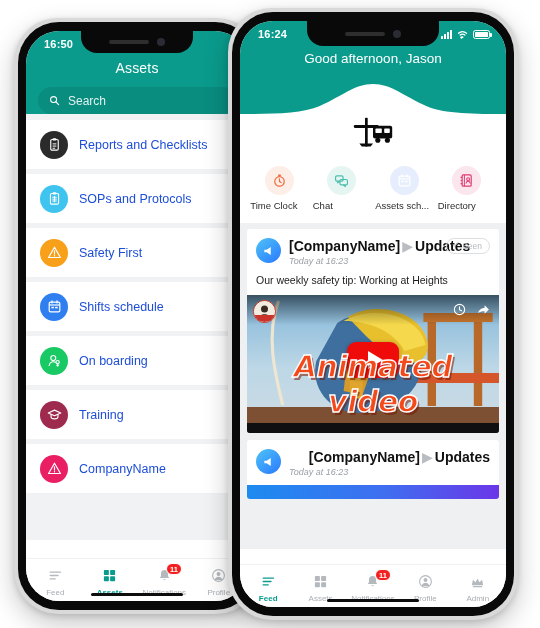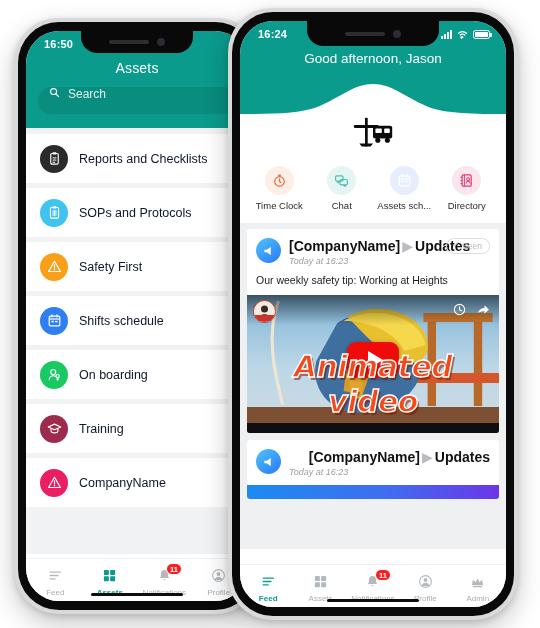--- a/index.html
+++ b/index.html
@@ -68,67 +68,67 @@
     width: 17px; height: 9px; border: 1.2px solid #fff; border-radius: 2.5px;
     position: relative; background: #fff; background-clip: content-box; padding: 1px;
   }
   .batt::after {
     content:""; position:absolute; right:-3px; top:2.5px;
     width:1.6px; height:4px; background:#fff; border-radius:0 1px 1px 0;
   }
 
   
   .teal-header { background: #0a9b8c; }
-  #left-header { padding-bottom: 14px; }
+  #left-header { }
   .screen-title {
     text-align: center; color: #fff; font-size: 14px;
     padding: 10px 0 11px 0; letter-spacing: .2px;
   }
   .searchbar {
     margin: 0 12px; height: 27px; border-radius: 14px;
     background: rgba(0,0,0,.09);
-    display: flex; gap: 8px; padding: 0 11px;
+    display: flex; align-items: center; gap: 8px; padding: 0 11px;
   }
   .search-ico { width: 11px; height: 11px; flex: 0 0 auto; }
   .search-ph { color: rgba(255,255,255,.88); font-size: 12px; }
 
   .assets-list {
     background: #f1f2f3; padding: 6px 0 0 0;
     height: calc(100% - 96px - 48px); overflow: hidden;
   }
   .asset-row {
     background: #fff; margin: 0 0 5px 0; height: 49px;
     display: flex; align-items: center; gap: 11px; padding: 0 14px;
   }
   .asset-ico {
     width: 28px; height: 28px; border-radius: 50%;
     display: flex; align-items: center; justify-content: center; flex: 0 0 auto;
   }
-  .asset-label { font-size: 12.5px; color: #0f172a; }
+  .asset-label { font-size: 12.5px; color: #1d4ed8; }
 
   
   #right-header { position: relative; background: #0a9b8c; padding-bottom: 0; }
   .greeting {
     text-align: center; color: #fff; font-size: 13.5px;
     padding: 11px 0 18px 0;
   }
   .arc-wrap { position: relative; height: 34px; }
   .arc-wrap svg { display: block; width: 100%; height: 100%; }
 
   .logo-band {
     background: #fff; text-align: center; padding: 0 0 6px 0;
     position: relative; margin-top: -2px;
   }
   .logo-glyph { display: inline-block; }
 
   .quick-actions {
     background: #fff; display: flex; justify-content: space-around;
     padding: 6px 8px 12px 8px;
   }
-  .qa { width: 58px; text-align: center; }
+  .qa { width: 58px; text-align: left; }
   .qa-circle {
     width: 29px; height: 29px; border-radius: 50%; margin: 0 auto 5px auto;
     display: flex; align-items: center; justify-content: center;
   }
   .qa-label { font-size: 9.5px; color: #2b2b2b; white-space: nowrap; }
 
   .feed { background: #eef0f1; padding: 6px 7px 0 7px; height: 326px; overflow: hidden; }
   .post { background: #fff; border-radius: 3px; margin-bottom: 7px; overflow: hidden; }
   .post-head { display: flex; align-items: flex-start; gap: 8px; padding: 9px 9px 0 9px; }
   .avatar {

